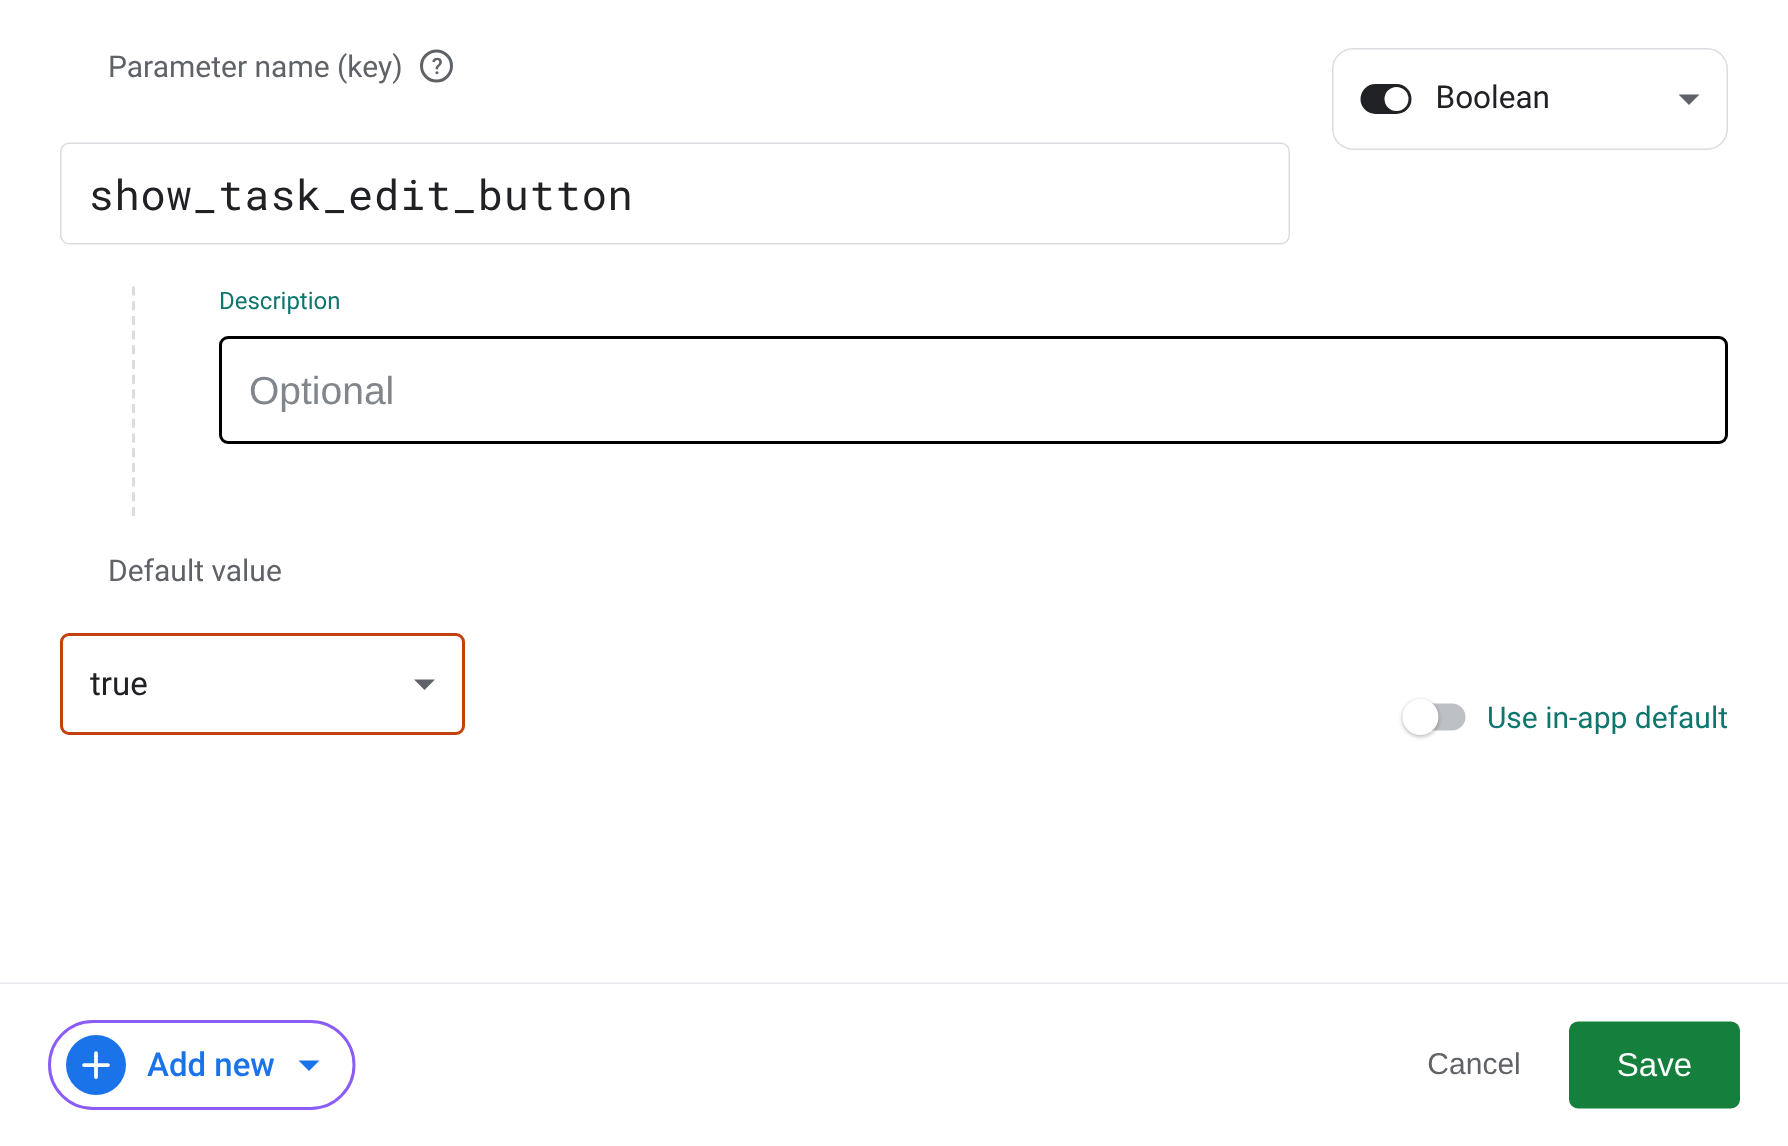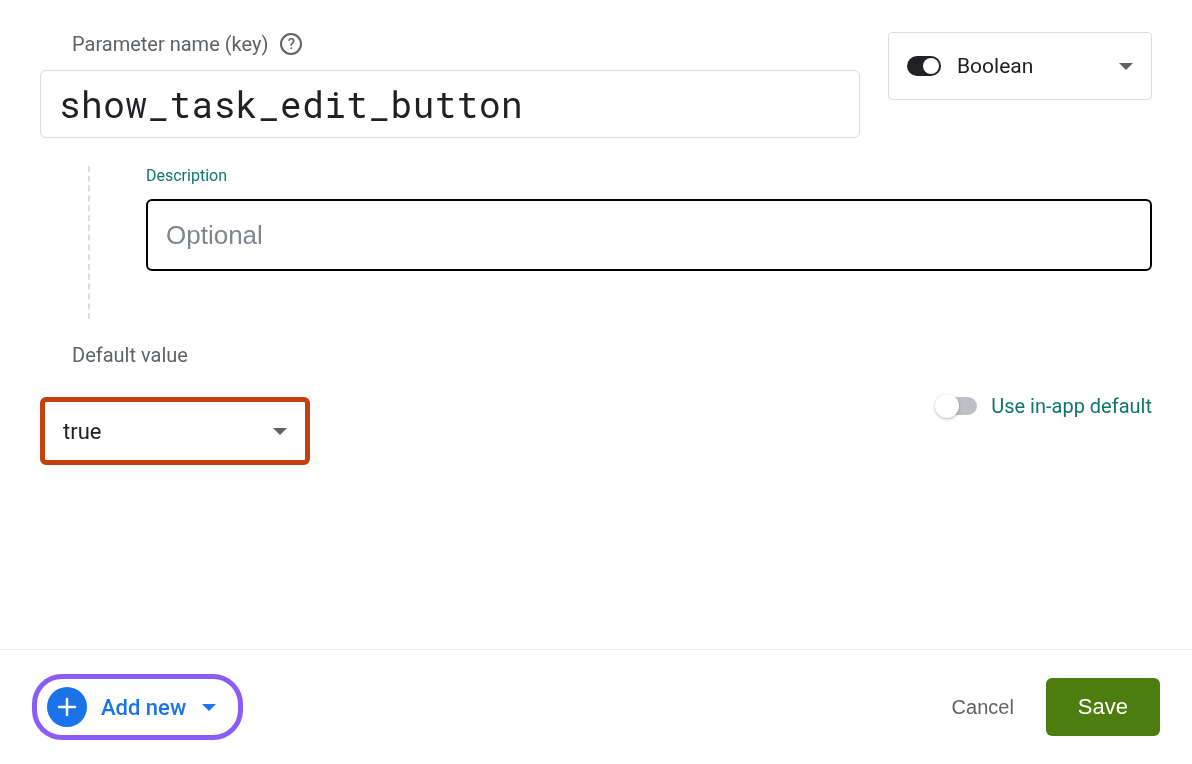--- a/index.html
+++ b/index.html
@@ -50,35 +50,36 @@
       font-size: 15px;
       color: #5f6368;
       font-weight: 500;
     }
     .text-input {
       width: 100%;
       height: 68px;
       border: 1px solid #dadce0;
       border-radius: 6px;
       padding: 0 18px;
-      font-size: 36px;
+      font-size: 28px;
       font-family: 'Roboto Mono', Menlo, monospace;
       color: #202124;
       outline: none;
       letter-spacing: 0.5px;
+      margin-top: 25px;
     }
     .text-input::placeholder {
       color: #80868b;
       font-family: 'Google Sans', Roboto, Arial, sans-serif;
     }
     .data-type-select {
       width: 100%;
       height: 68px;
       border: 1px solid #dadce0;
-      border-radius: 4px;
+      border-radius: 14px;
       padding: 0 18px;
       display: flex;
       align-items: center;
       justify-content: space-between;
       cursor: pointer;
       background: #fff;
     }
     .data-type-inner {
       display: flex;
       align-items: center;
@@ -134,31 +135,31 @@
       font-size: 26px;
       color: #202124;
       outline: none;
     }
     .description-input::placeholder {
       color: #80868b;
     }
     .default-row {
       display: flex;
       justify-content: space-between;
-      align-items: center;
+      align-items: flex-end;
       margin-top: 24px;
     }
     .default-value-section {
       display: flex;
       flex-direction: column;
     }
     .default-select {
       width: 270px;
       height: 68px;
-      border: 5px solid #c2410c;
+      border: 2px solid #c2410c;
       border-radius: 6px;
       padding: 0 18px;
       display: flex;
       align-items: center;
       justify-content: space-between;
       cursor: pointer;
       background: #fff;
       margin-top: 16px;
     }
     .default-select-label {
@@ -202,21 +203,21 @@
       border-top: 1px solid #e8eaed;
       padding: 24px 32px;
       display: flex;
       justify-content: space-between;
       align-items: center;
     }
     .add-new-btn {
       display: flex;
       align-items: center;
       gap: 14px;
-      border: 5px solid #8b5cf6;
+      border: 2px solid #8b5cf6;
       border-radius: 30px;
       padding: 8px 22px 8px 10px;
       background: #fff;
       cursor: pointer;
     }
     .plus-circle {
       width: 40px;
       height: 40px;
       background: #1a73e8;
       border-radius: 50%;
@@ -250,21 +251,21 @@
       font-size: 20px;
       color: #5f6368;
       background: none;
       border: none;
       cursor: pointer;
       font-weight: 500;
     }
     .save-btn {
       font-size: 22px;
       color: #fff;
-      background: #4d7c0f;
+      background: #15803d;
       border: none;
       border-radius: 6px;
       padding: 16px 32px;
       cursor: pointer;
       font-weight: 500;
     }
   </style>
 </head>
 <body>
 

